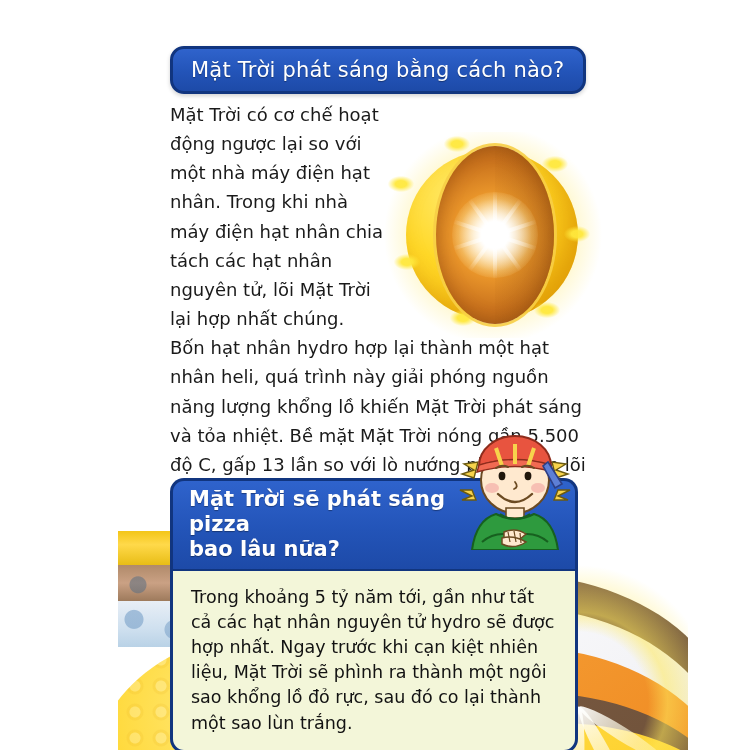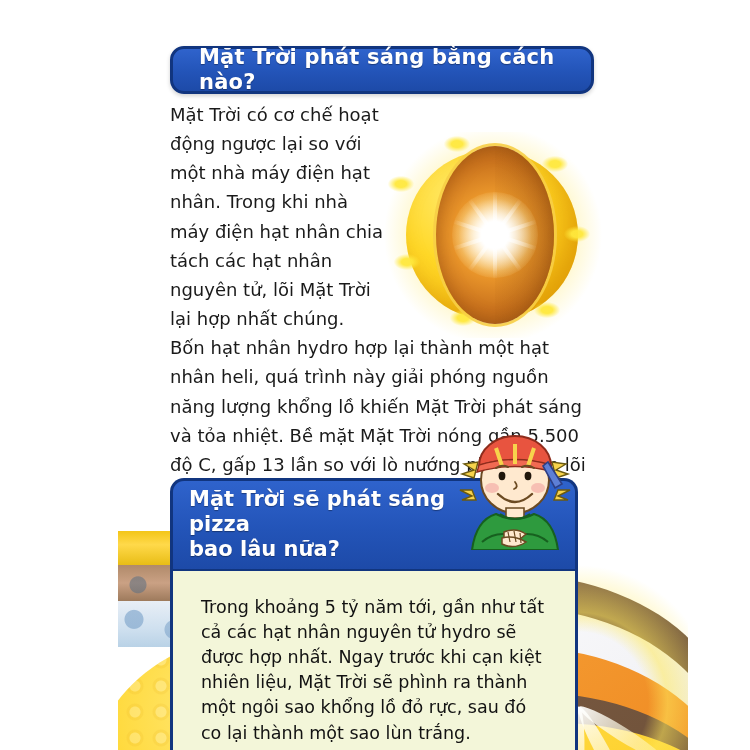--- a/index.html
+++ b/index.html
@@ -243,25 +243,24 @@
   }
 
   
   .pill {
     position: absolute;
     background: linear-gradient(180deg, #2f63cc 0%, #2354b8 55%, #1d4aa8 100%);
     border: 3px solid #11357f;
     border-radius: 14px;
     box-shadow: 0 2px 4px rgba(0,0,0,.18);
     color: #ffffff;
-    font-weight: bold;
+    font-weight: normal;
     letter-spacing: .2px;
     display: flex;
     align-items: center;
-    padding-left: 8px;
   }
   .pill .pill-text {
     padding: 0 18px;
     font-size: 21px;
     line-height: 1.18;
     text-shadow: 0 1px 1px rgba(0,0,0,.35);
     white-space: pre-line;
   }
 
   #heading-1 {
@@ -300,21 +299,21 @@
     max-width: 300px;
   }
   #card-2 .card-body {
     background: #f3f6d9;
     border: 3px solid #11357f;
     border-top: 2px solid #11357f;
     border-radius: 0 0 14px 14px;
     padding: 12px 14px 12px 16px;
   }
   #card-2 .card-body p {
-    margin: 12px;
+    margin: 2px;
     font-size: 17.5px;
     line-height: 1.44;
     color: #121212;
   }
 
   
   #body-copy {
     position: absolute;
     left: 170px;
     top: 100px;

